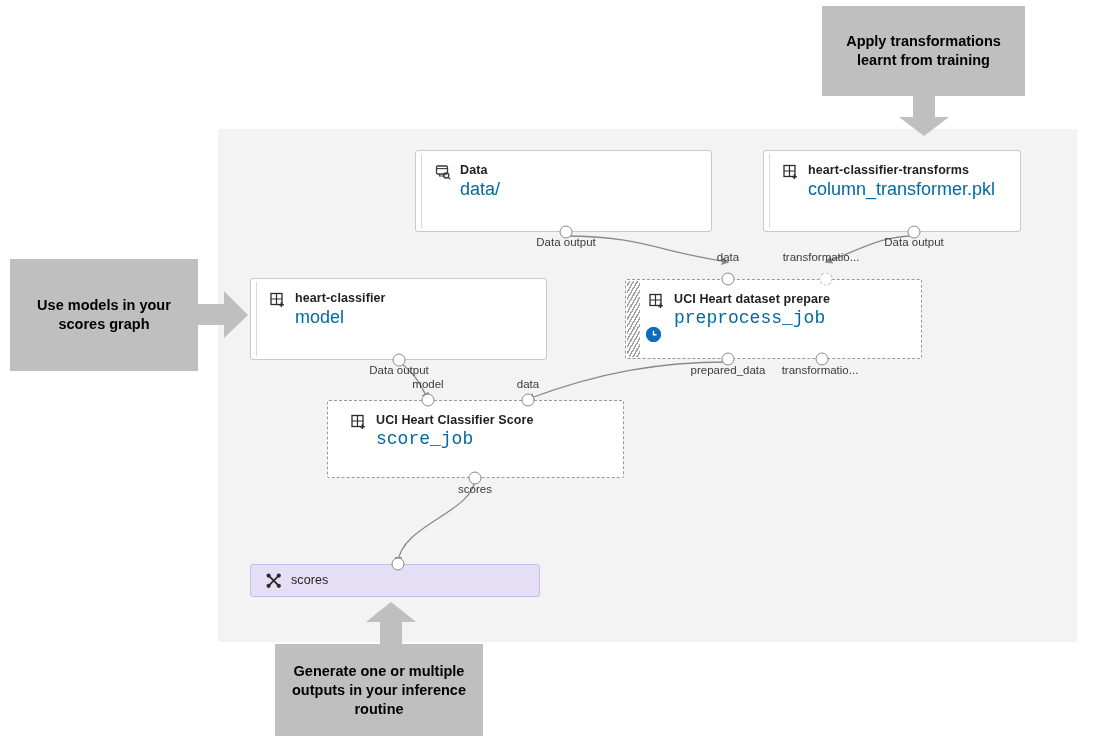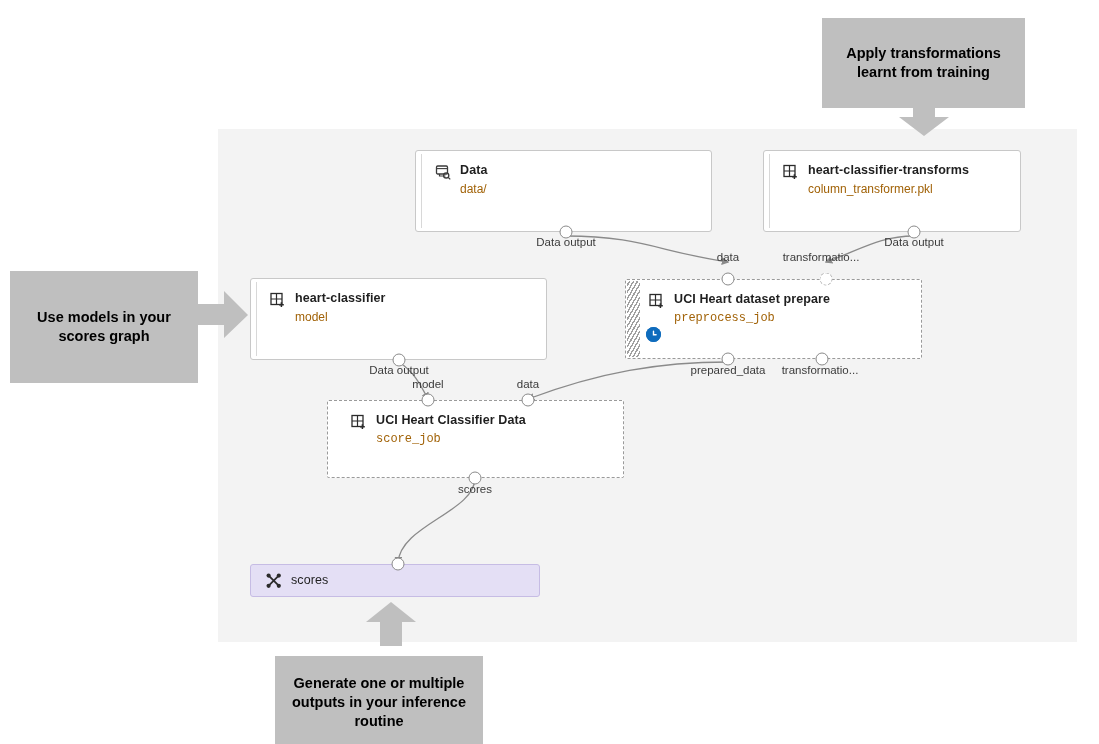--- a/index.html
+++ b/index.html
@@ -36,21 +36,21 @@
     padding:12px 10px 0 18px;
   }
   .node.dashed .node-body{padding-left:22px;}
   .node-head{display:flex;align-items:flex-start;gap:8px;}
   .node-icon{width:18px;height:18px;flex:0 0 18px;margin-top:0px;}
   .node-title{
     font-size:12.5px;font-weight:bold;color:#1f1f1f;line-height:15px;
     letter-spacing:0.1px;white-space:nowrap;
   }
   .node-sub{
-    font-size:12px;color:#a16207;line-height:15px;margin-top:1px;
+    font-size:18px;color:#0369a1;line-height:15px;margin-top:1px;
     margin-left:26px;white-space:nowrap;
   }
   .node.dashed .node-sub{margin-left:26px;font-family:Liberation Mono, monospace;}
 
   
   .hatch{
     position:absolute;left:1px;top:1px;bottom:1px;width:13px;
     background:repeating-linear-gradient(
       -60deg,#ffffff 0px,#ffffff 2px,#8f8f8f 2px,#8f8f8f 3.4px);
     opacity:.85;
@@ -83,21 +83,21 @@
     line-height:13px;
   }
   .plabel.c{transform:translateX(-50%);}
 
   
   .edges{position:absolute;left:0;top:0;width:1099px;height:744px;pointer-events:none;}
 
   
   .callout{
     position:absolute;background:#bfbfbf;box-sizing:border-box;
-    display:flex;align-items:center;justify-content:center;text-align:center;margin-top:12px;
+    display:flex;align-items:center;justify-content:center;text-align:center;
   }
   .callout span{
     font-size:14.5px;font-weight:bold;color:#000000;line-height:19px;
     display:block;padding:0 8px;
   }
   .arrow{position:absolute;}
 </style>
 </head>
 <body>
 
@@ -216,21 +216,21 @@
   <div class="node dashed" style="left:327px;top:400px;width:297px;height:78px;">
     <div class="node-body">
       <div class="node-head">
         <span class="node-icon">
           <svg width="18" height="18" viewBox="0 0 18 18">
             <rect x="2" y="2.5" width="11" height="11" fill="none" stroke="#2b2b2b" stroke-width="1.3"></rect>
             <path d="M7.5 2.5 V13.5 M2 8 H13" stroke="#2b2b2b" stroke-width="1.2"></path>
             <path d="M12.4 11.3 V16.1 M10 13.7 H14.8" stroke="#2b2b2b" stroke-width="1.5"></path>
           </svg>
         </span>
-        <span class="node-title">UCI Heart Classifier Data</span>
+        <span class="node-title">UCI Heart Classifier Score</span>
       </div>
       <div class="node-sub">score_job</div>
     </div>
   </div>
   <div class="port" style="left:428px;top:400px;"></div>
   <div class="plabel c" style="left:428px;top:378px;">model</div>
   <div class="port" style="left:528px;top:400px;"></div>
   <div class="plabel c" style="left:528px;top:378px;">data</div>
   <div class="port" style="left:475px;top:478px;"></div>
   <div class="plabel c" style="left:475px;top:483px;">scores</div>

